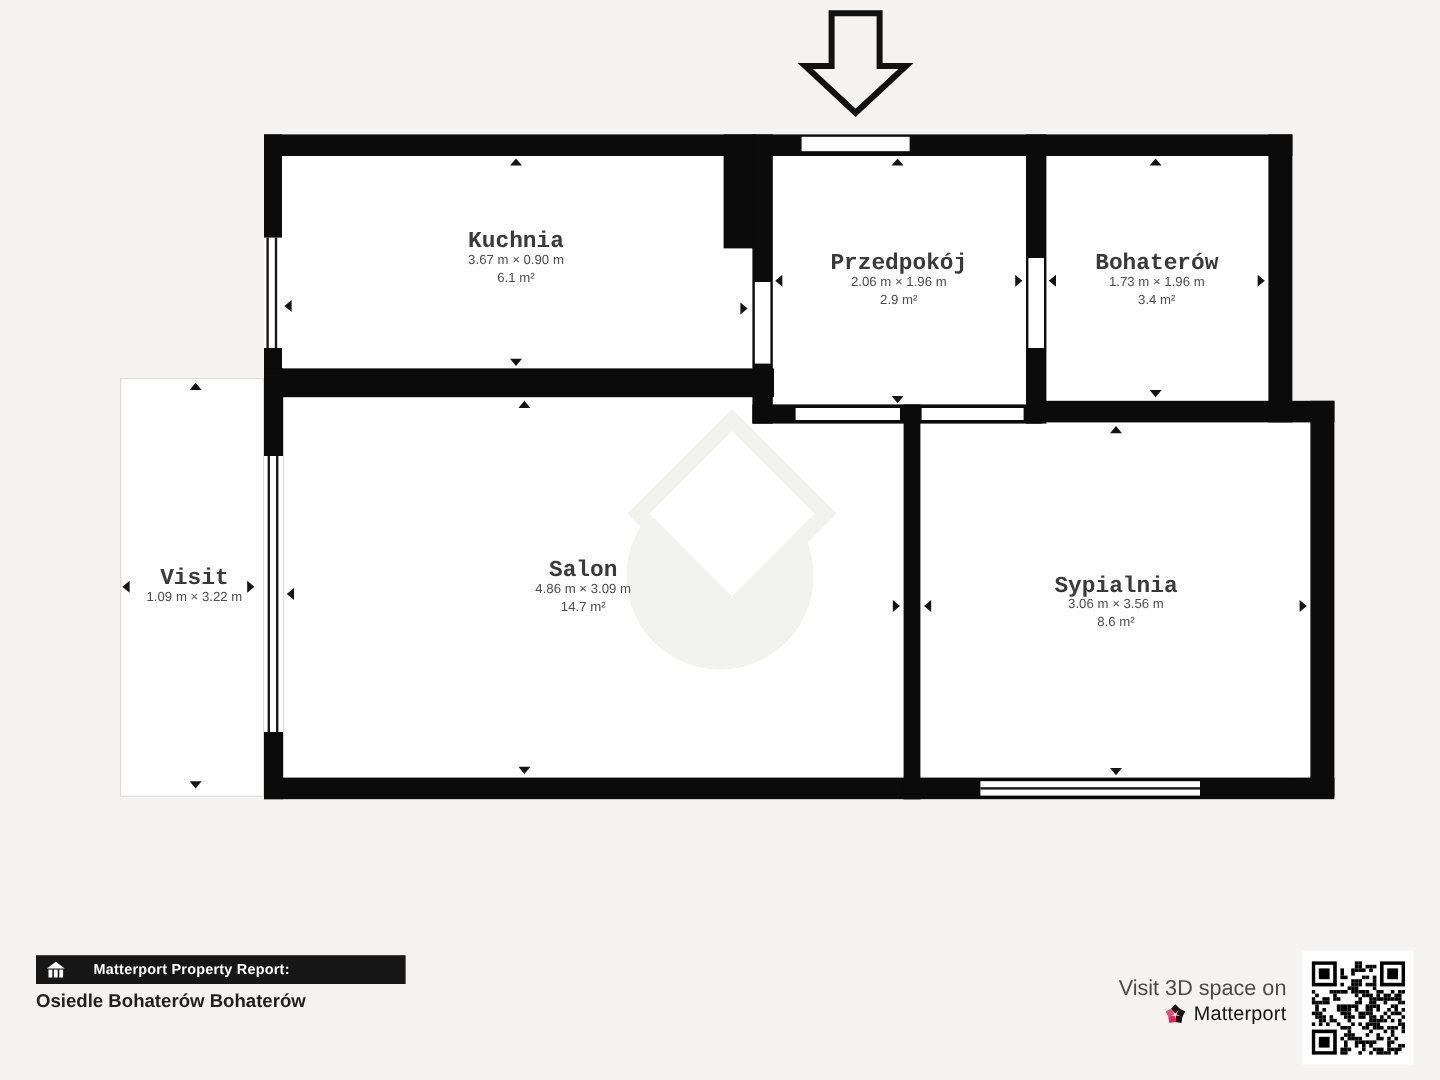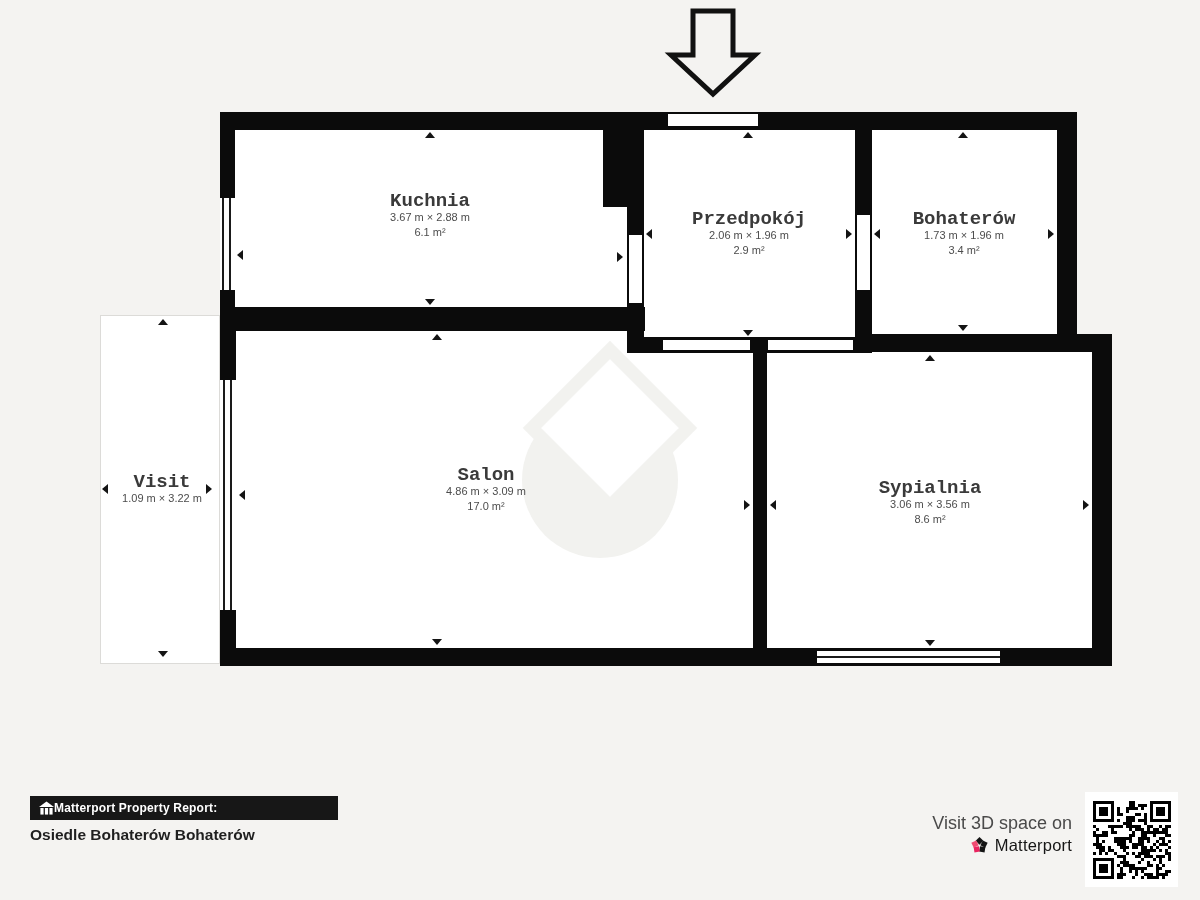--- a/index.html
+++ b/index.html
@@ -12,21 +12,21 @@
   .balcony{position:absolute;background:#ffffff;border:1px solid #dcdbd8;z-index:1;}
   .room-label{position:absolute;transform:translate(-50%,-50%);text-align:center;z-index:6;white-space:nowrap;}
   .room-name{font-size:19px;font-weight:700;color:#3a3a3a;line-height:18px;font-family:Liberation Mono, monospace;}
   .room-dims,.room-area{font-size:11px;color:#4c4c4c;line-height:15px;}
   .tri{position:absolute;width:0;height:0;z-index:6;}
   .tri-up{border-left:5px solid transparent;border-right:5px solid transparent;border-bottom:6px solid #141414;}
   .tri-down{border-left:5px solid transparent;border-right:5px solid transparent;border-top:6px solid #141414;}
   .tri-left{border-top:5px solid transparent;border-bottom:5px solid transparent;border-right:6px solid #141414;}
   .tri-right{border-top:5px solid transparent;border-bottom:5px solid transparent;border-left:6px solid #141414;}
   .watermark{position:absolute;z-index:2;}
-  .banner{position:absolute;left:30px;top:796px;width:308px;height:24px;background:#171717;display:flex;align-items:center;gap:0;padding-left:9px;box-sizing:border-box;z-index:7;}
+  .banner{position:absolute;left:30px;top:796px;width:308px;height:24px;background:#171717;display:flex;align-items:center;gap:24px;padding-left:9px;box-sizing:border-box;z-index:7;}
   .banner-text{color:#ffffff;font-size:12px;font-weight:700;letter-spacing:.2px;}
   .property-name{position:absolute;left:30px;top:826px;font-size:15.5px;font-weight:700;color:#1f1f1f;z-index:7;}
   .visit-block{position:absolute;left:900px;top:814px;width:172px;display:flex;flex-direction:column;align-items:flex-end;z-index:7;}
   .visit-text{font-size:18px;color:#4a4a4a;line-height:18px;}
   .brand-row{display:flex;align-items:center;gap:5px;margin-top:3px;}
   .brand-name{font-size:16.5px;color:#161616;font-weight:400;letter-spacing:.2px;}
   .qr-box{position:absolute;left:1085px;top:792px;width:93px;height:95px;background:#ffffff;display:flex;align-items:center;justify-content:center;z-index:7;}
 </style>
 </head>
 <body>
@@ -104,42 +104,42 @@
   <div class="tri tri-left" style="left:770px;top:500px;"></div>
   <div class="tri tri-right" style="left:1083px;top:500px;"></div>
 
   <div class="tri tri-up" style="left:158px;top:319px;"></div>
   <div class="tri tri-down" style="left:158px;top:651px;"></div>
   <div class="tri tri-left" style="left:102px;top:484px;"></div>
   <div class="tri tri-right" style="left:206px;top:484px;"></div>
 
   <div class="room-label" style="left:430px;top:216px;">
     <div class="room-name">Kuchnia</div>
-    <div class="room-dims">3.67 m × 2.88 m</div>
+    <div class="room-dims">3.67 m × 0.90 m</div>
     <div class="room-area">6.1 m²</div>
   </div>
   <div class="room-label" style="left:749px;top:234px;">
     <div class="room-name">Przedpokój</div>
     <div class="room-dims">2.06 m × 1.96 m</div>
     <div class="room-area">2.9 m²</div>
   </div>
   <div class="room-label" style="left:964px;top:234px;">
     <div class="room-name">Bohaterów</div>
     <div class="room-dims">1.73 m × 1.96 m</div>
     <div class="room-area">3.4 m²</div>
   </div>
   <div class="room-label" style="left:162px;top:489px;">
     <div class="room-name">Visit</div>
     <div class="room-dims">1.09 m × 3.22 m</div>
     <div class="room-area"></div>
   </div>
   <div class="room-label" style="left:486px;top:490px;">
     <div class="room-name">Salon</div>
     <div class="room-dims">4.86 m × 3.09 m</div>
-    <div class="room-area">17.0 m²</div>
+    <div class="room-area">14.7 m²</div>
   </div>
   <div class="room-label" style="left:930px;top:503px;">
     <div class="room-name">Sypialnia</div>
     <div class="room-dims">3.06 m × 3.56 m</div>
     <div class="room-area">8.6 m²</div>
   </div>
 </div>
 
 <div class="banner">
   <svg width="15" height="14" viewBox="0 0 16 14">

